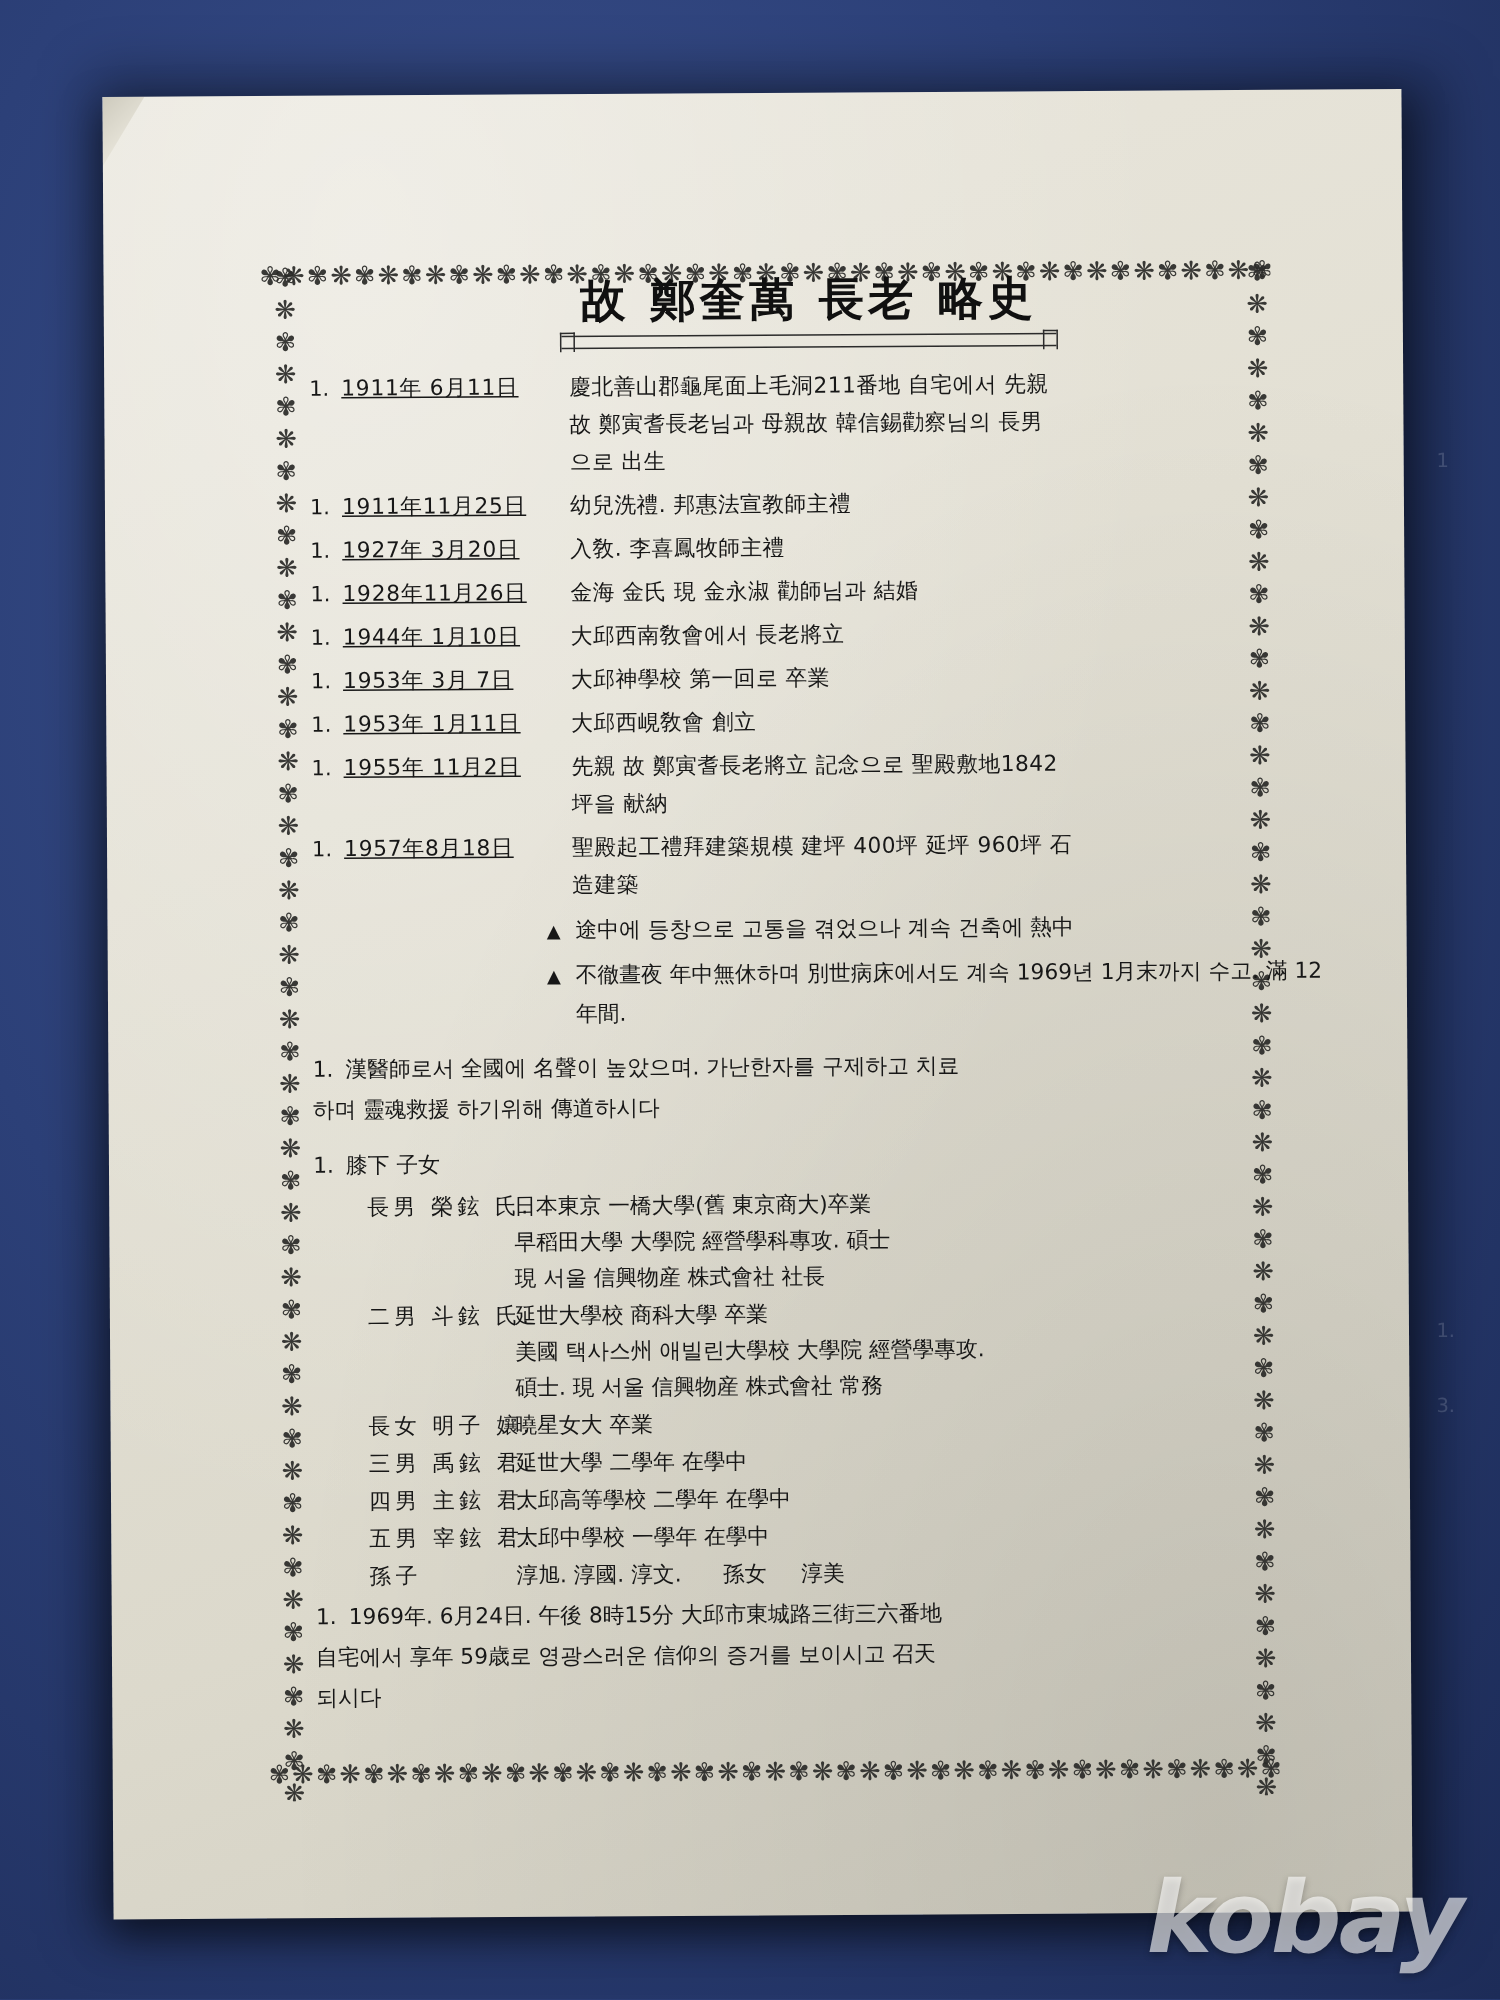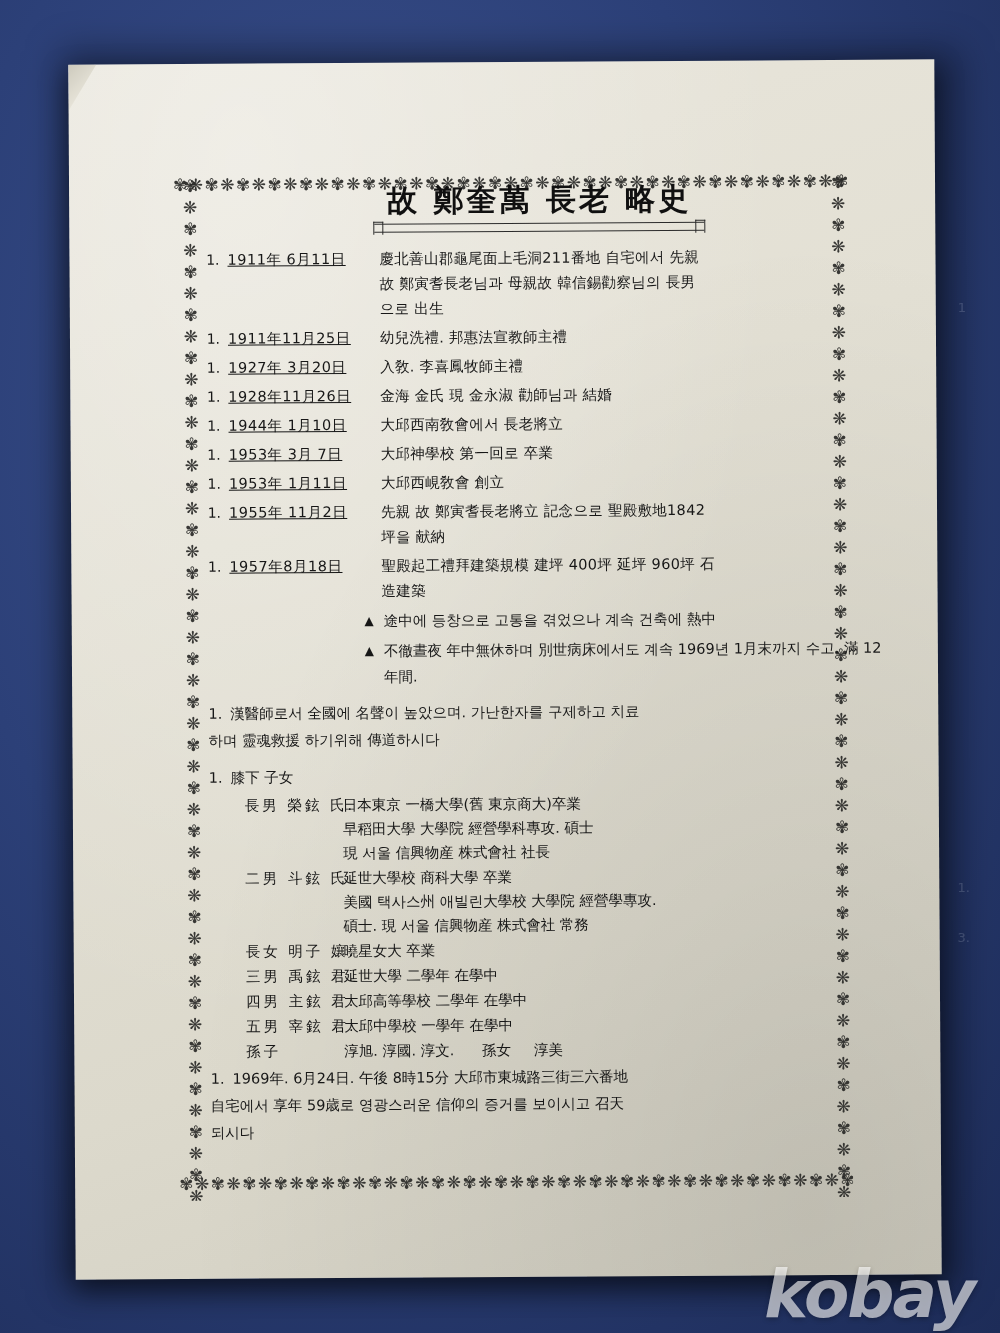--- a/index.html
+++ b/index.html
@@ -205,21 +205,21 @@
     line-height: 24px;
     padding-left: 52px;
   }
   #grandchildren .g1 { width: 98px; flex: 0 0 98px; letter-spacing: 3px; }
   #grandchildren .g2 { flex: 1 1 auto; }
 
   
   #watermark {
     position: absolute;
     right: 26px;
-    bottom: 0;
+    bottom: 16px;
     font-size: 66px;
     font-weight: bold;
     font-style: italic;
     letter-spacing: -2px;
     color: rgba(255,255,255,0.62);
     font-family: "DejaVu Sans", sans-serif;
     text-shadow: 0 2px 5px rgba(0,0,0,0.25);
   }
   
   .bleed {

